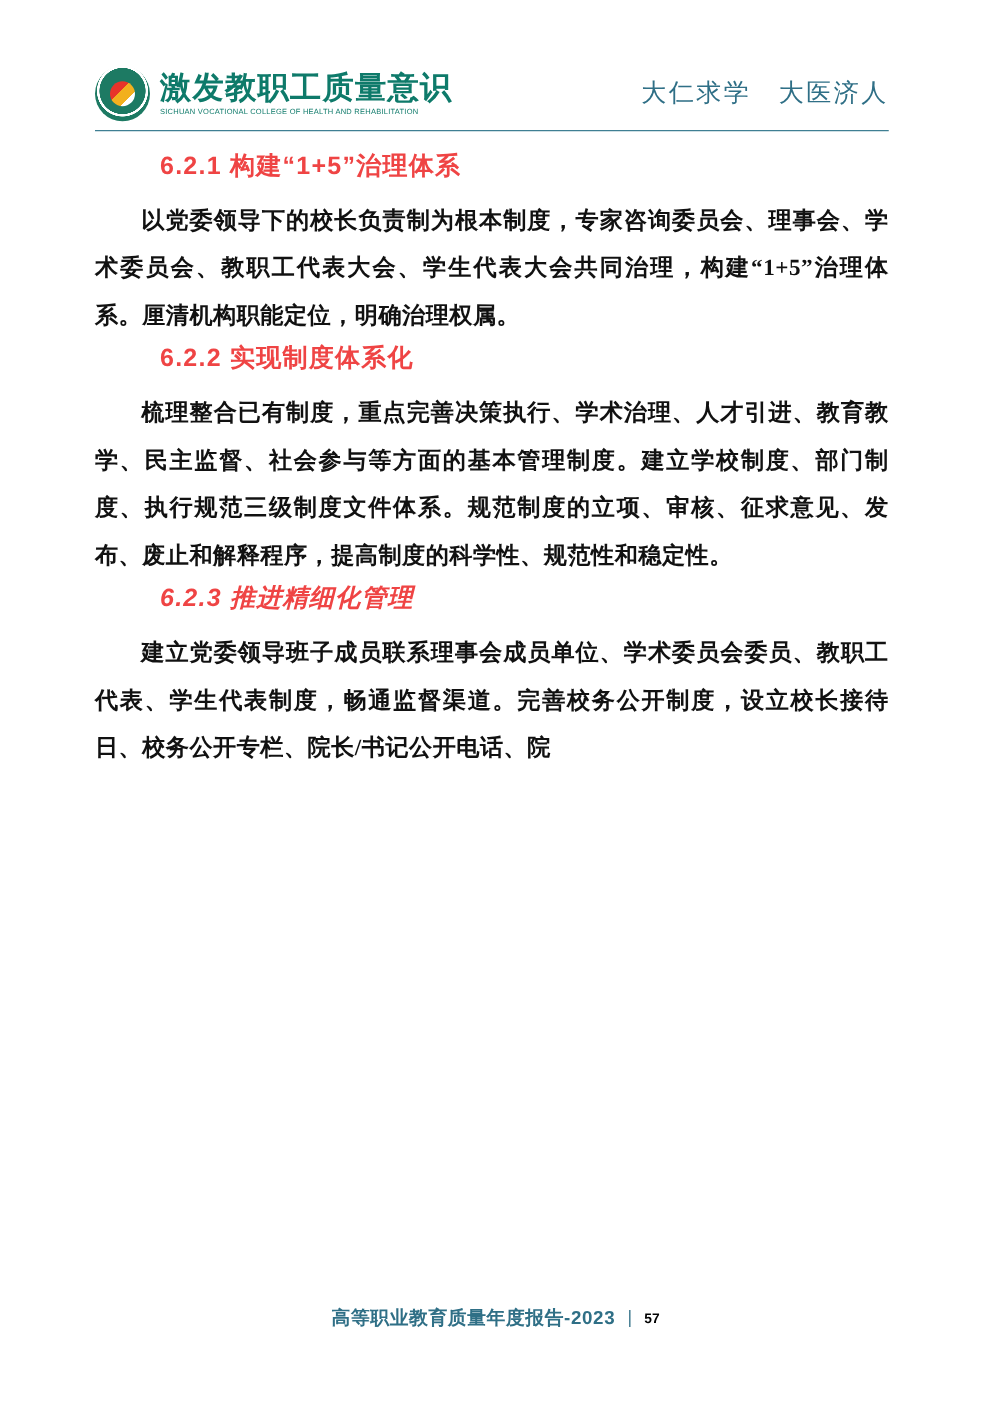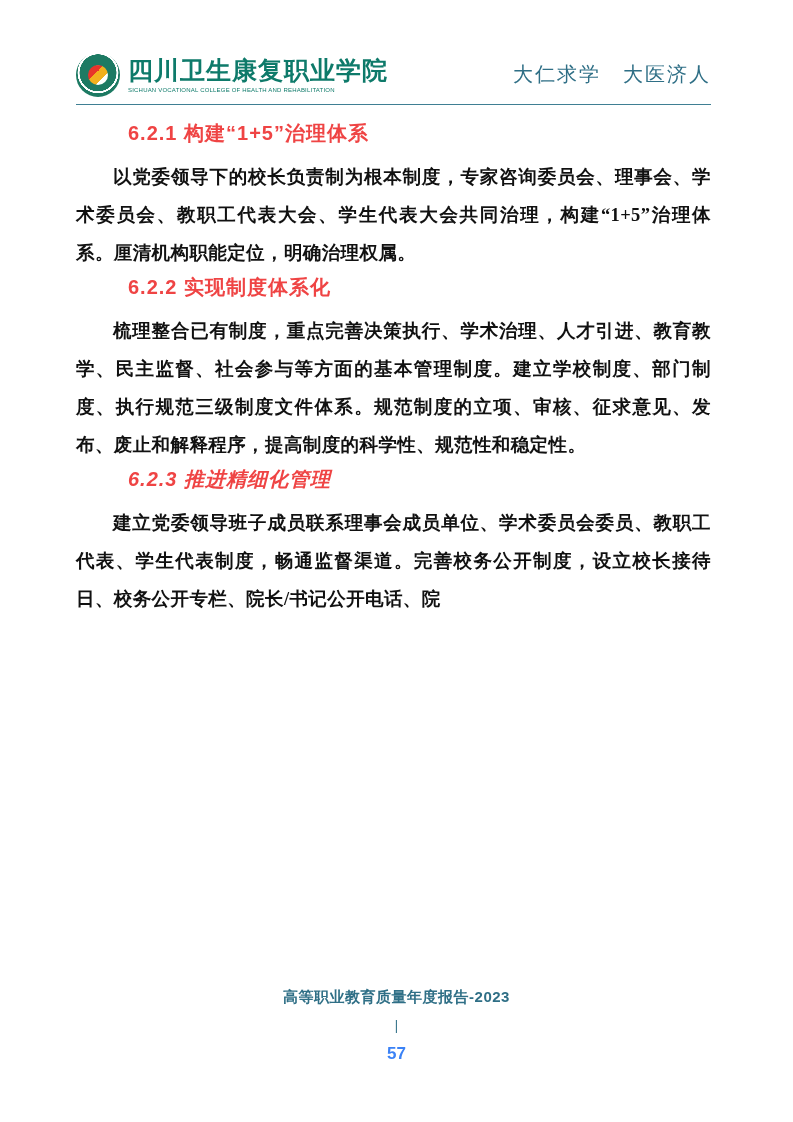--- a/index.html
+++ b/index.html
@@ -136,51 +136,50 @@
   
   .footer {
     position: absolute;
     left: 0;
     right: 0;
     bottom: 58px;
     display: flex;
     align-items: center;
     justify-content: center;
     gap: 10px;
-    flex-direction: column;
   }
   .footer-title {
     font-family: "Liberation Sans", sans-serif;
     font-size: 15px;
     font-weight: bold;
     color: #2f6f86;
     letter-spacing: 0.5px;
   }
   .footer-sep {
     color: #2f6f86;
     font-size: 15px;
     font-weight: bold;
   }
   .footer-page {
     font-family: "Liberation Sans", sans-serif;
-    font-size: 17px;
-    font-weight: bold;
-    color: #3b82f6;
+    font-size: 11px;
+    font-weight: bold;
+    color: #000000;
   }
 </style>
 </head>
 <body>
 
 <div class="page">
 
   <div class="header">
     <div class="logo-block">
       <div class="logo-seal"></div>
       <div class="logo-text">
-        <span class="logo-cn">四川卫生康复职业学院</span>
+        <span class="logo-cn">激发教职工质量意识</span>
         <span class="logo-en">SICHUAN VOCATIONAL COLLEGE OF HEALTH AND REHABILITATION</span>
       </div>
     </div>
     <div class="header-motto">大仁求学　大医济人</div>
   </div>
   <div class="header-rule"></div>
 
   <div class="content">
 
     <h2 class="section-title sec-1">6.2.1  构建“1+5”治理体系</h2>

